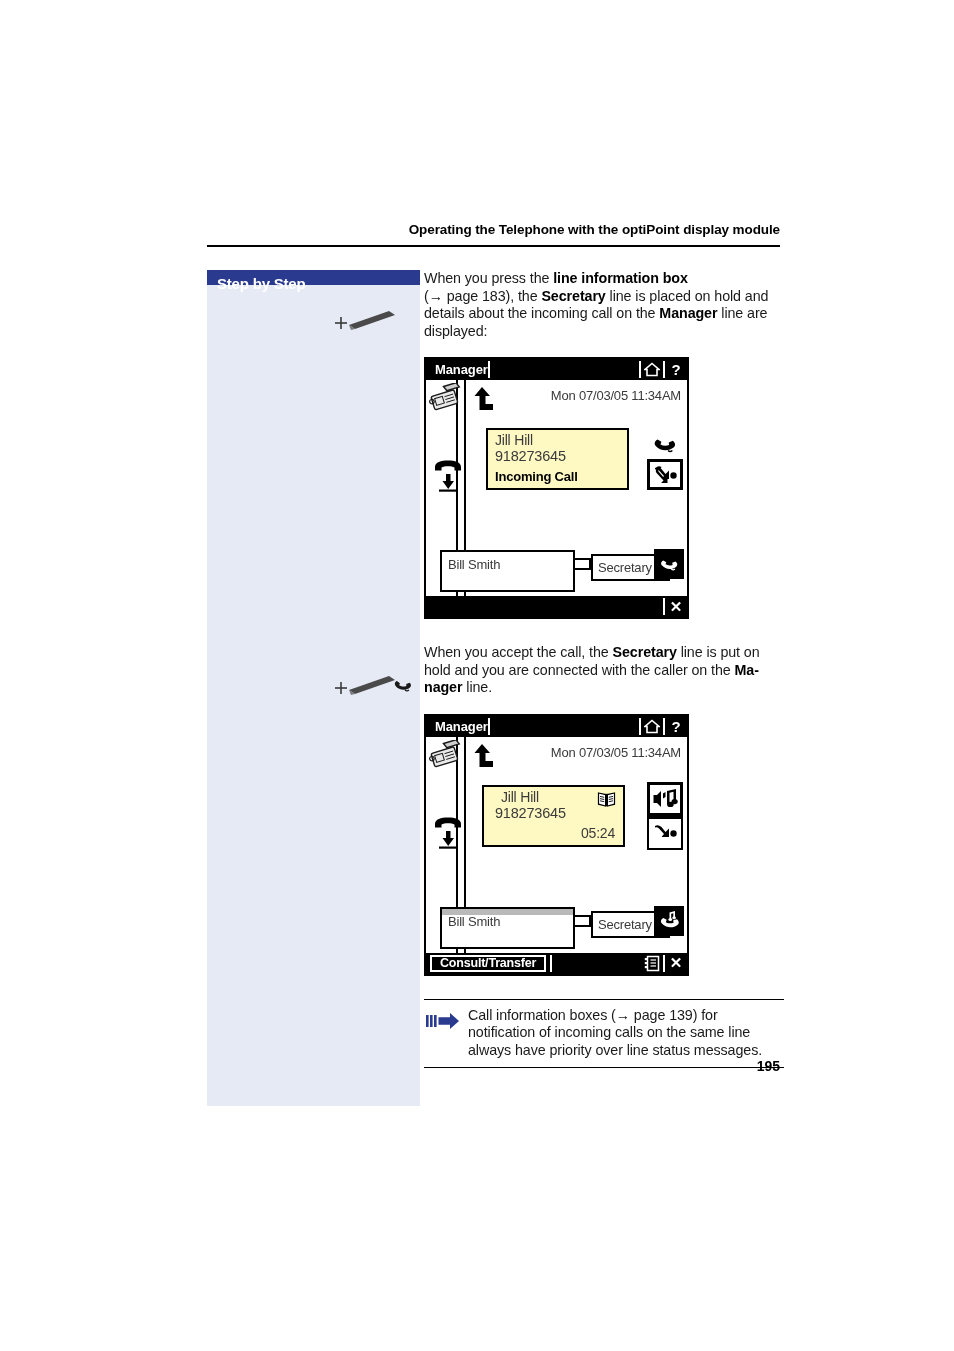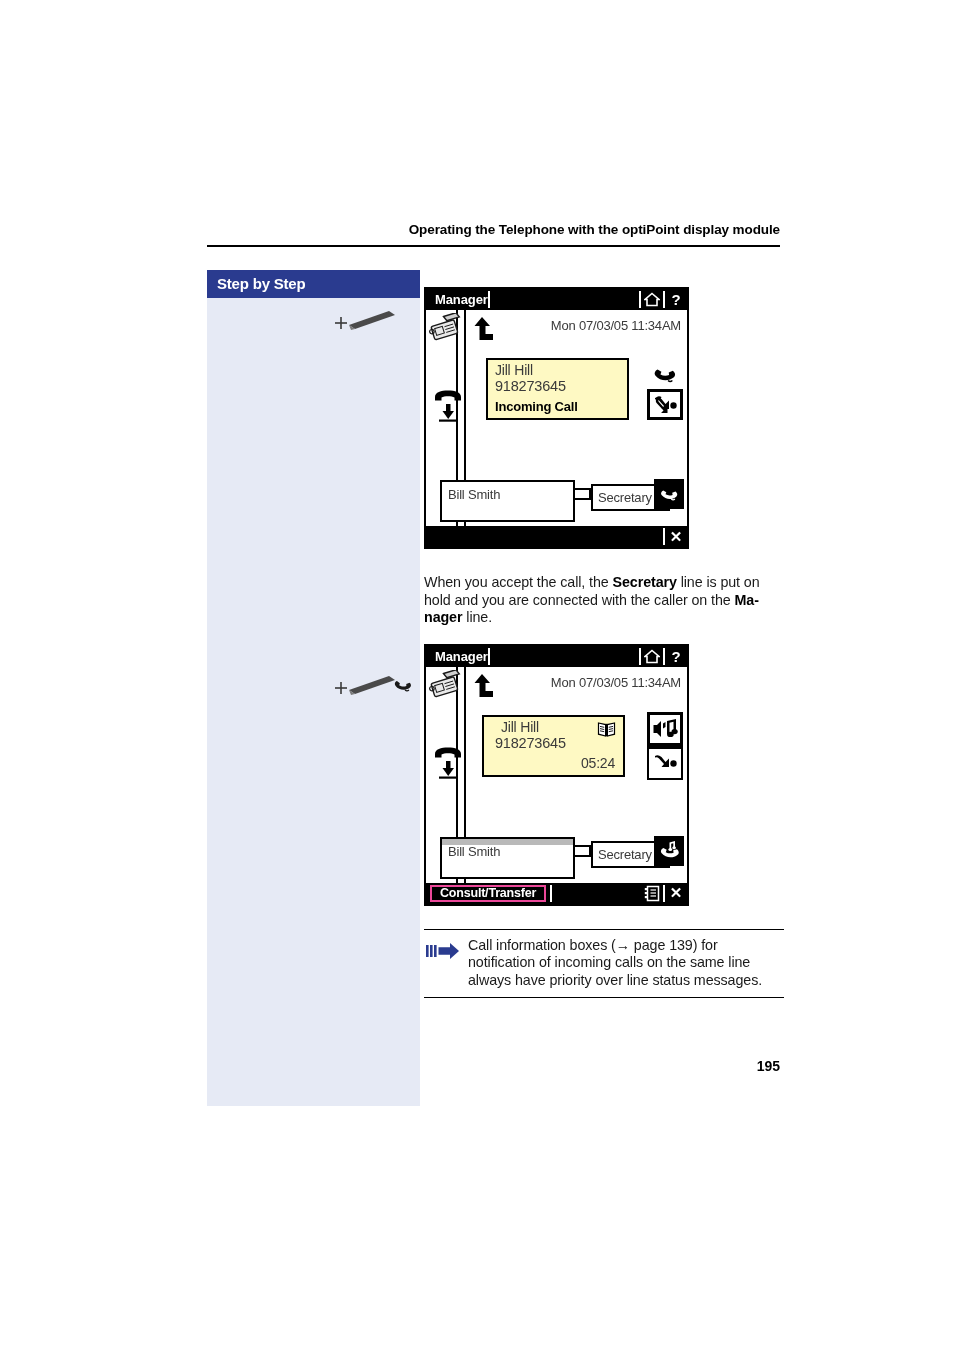--- a/index.html
+++ b/index.html
@@ -44,21 +44,21 @@
     top: 270px;
     width: 213px;
     height: 836px;
     background: #e6eaf5;
   }
   .sidebar-title {
     position: absolute;
     left: 0;
     top: 0;
     width: 213px;
-    height: 28px;
+    height: 15px;
     background: #2a3b8f;
     color: #ffffff;
     font-size: 15px;
     font-weight: bold;
     line-height: 28px;
     padding-left: 10px;
     box-sizing: border-box;
     letter-spacing: -0.2px;
   }
 
@@ -255,21 +255,21 @@
   
   .phone-footer {
     height: 21px;
     background: #000;
     display:flex;
     align-items:stretch;
     position:relative;
   }
   .softkey {
     margin: 2px 0 2px 4px;
-    border: 2px solid #ec4899;
+    border: 2px solid #ffffff;
     color: #fff;
     font-size: 12.5px;
     font-weight: bold;
     padding: 0 8px;
     line-height: 14px;
     display:flex; align-items:center;
     letter-spacing:-0.2px;
     white-space: nowrap;
   }
   .f-sep { width:2px; background:#fff; margin:2px 0; }
@@ -343,20 +343,24 @@
   <svg width="22" height="22" viewBox="0 0 22 22">
     <g transform="rotate(-38 11 11)">
       <path d="M4 8 C4 5.5 6 4.5 8 5 L9 8.5 L7.3 9.6 C8 12 10 13.8 12.4 14.6 L13.6 13 L17 14 C17.6 16 16.5 18 14 18 C8.5 18 4 13.5 4 8 Z" fill="#1a1a1a"></path>
     </g>
     <path d="M13 17 q2 1.6 4 0" stroke="#1a1a1a" stroke-width="1.2" fill="none"></path>
   </svg>
 </div>
 
 <div class="content">
 
+  <div class="para">
+    When you press the <b>line information box</b><br>
+    (→ page 183), the <b>Secretary</b> line is placed on hold and details about the incoming call on the <b>Manager</b> line are displayed:
+  </div>
 
   <div class="phone" style="margin-top:17px;">
     <div class="phone-titlebar">
       <div class="phone-title">Manager</div>
       <div class="tb-sep"></div>
       <div class="tb-spacer"></div>
       <div class="tb-sep"></div>
       <div class="tb-btn">
         <svg width="16" height="15" viewBox="0 0 16 15">
           <path d="M8 1.5 L15 7.5 L13 7.5 L13 13.5 L3 13.5 L3 7.5 L1 7.5 Z" fill="none" stroke="#fff" stroke-width="1.6"></path>

